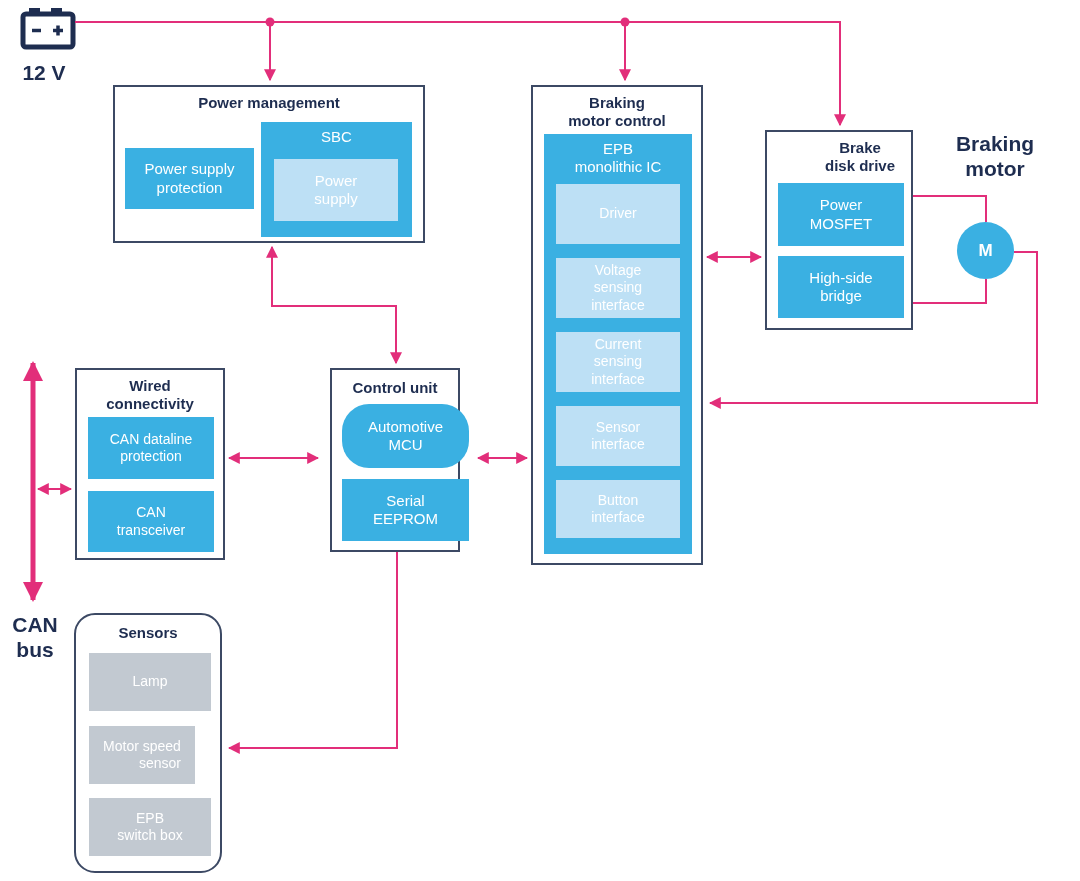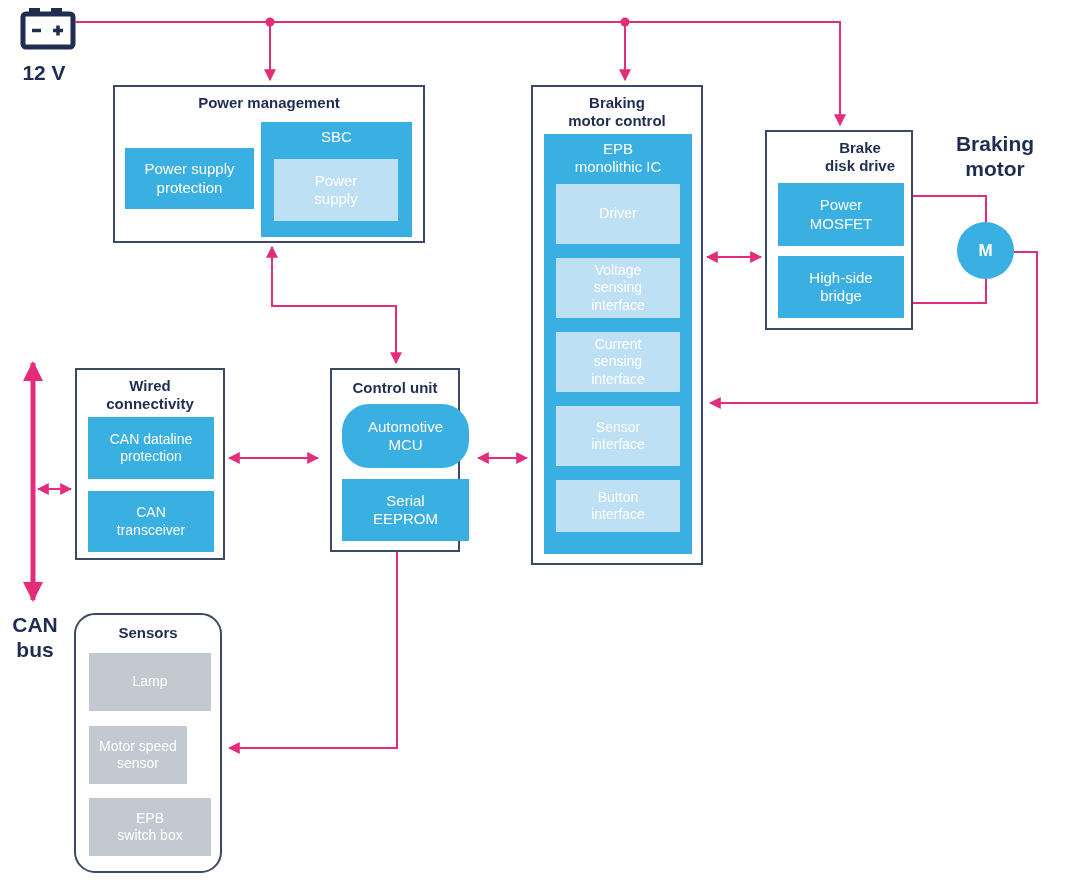--- a/index.html
+++ b/index.html
@@ -64,21 +64,21 @@
 monolithic IC</div>
       <div class="block light sm" style="left:12px;top:50px;width:124px;height:60px;">Driver</div>
       <div class="block light sm" style="left:12px;top:124px;width:124px;height:60px;">Voltage
 sensing
 interface</div>
       <div class="block light sm" style="left:12px;top:198px;width:124px;height:60px;">Current
 sensing
 interface</div>
       <div class="block light sm" style="left:12px;top:272px;width:124px;height:60px;">Sensor
 interface</div>
-      <div class="block light sm" style="left:12px;top:346px;width:124px;height:52px;">Button
+      <div class="block light sm" style="left:12px;top:346px;width:124px;height:58px;">Button
 interface</div>
     </div>
   </div>
 
   <div class="box" style="left:765px;top:130px;width:148px;height:200px;padding-left:42px;">
     <div class="box-title">Brake
 disk drive</div>
     <div class="block" style="left:11px;top:51px;width:126px;height:63px;">Power
 MOSFET</div>
     <div class="block" style="left:11px;top:124px;width:126px;height:62px;">High-side
@@ -102,21 +102,21 @@
     <div class="box-title" style="padding-top:9px;">Control unit</div>
     <div class="block" style="left:10px;top:34px;width:127px;height:64px;border-radius:27px;">Automotive
 MCU</div>
     <div class="block" style="left:10px;top:109px;width:127px;height:62px;">Serial
 EEPROM</div>
   </div>
 
   <div class="box" style="left:74px;top:613px;width:148px;height:260px;border-radius:21px;">
     <div class="box-title" style="padding-top:9px;">Sensors</div>
     <div class="block gray sm" style="left:13px;top:38px;width:122px;height:58px;">Lamp</div>
-    <div class="block gray sm" style="left:13px;top:111px;width:98px;height:58px;">Motor speed
+    <div class="block gray sm" style="left:13px;top:111px;width:106px;height:58px;text-align:right;">Motor speed
 sensor</div>
     <div class="block gray sm" style="left:13px;top:183px;width:122px;height:58px;">EPB
 switch box</div>
   </div>
 
   <div class="float-label" style="left:12px;top:612px;width:46px;">CAN
 bus</div>
 
   <svg class="wires" width="1080" height="881" viewBox="0 0 1080 881">
     <defs>

